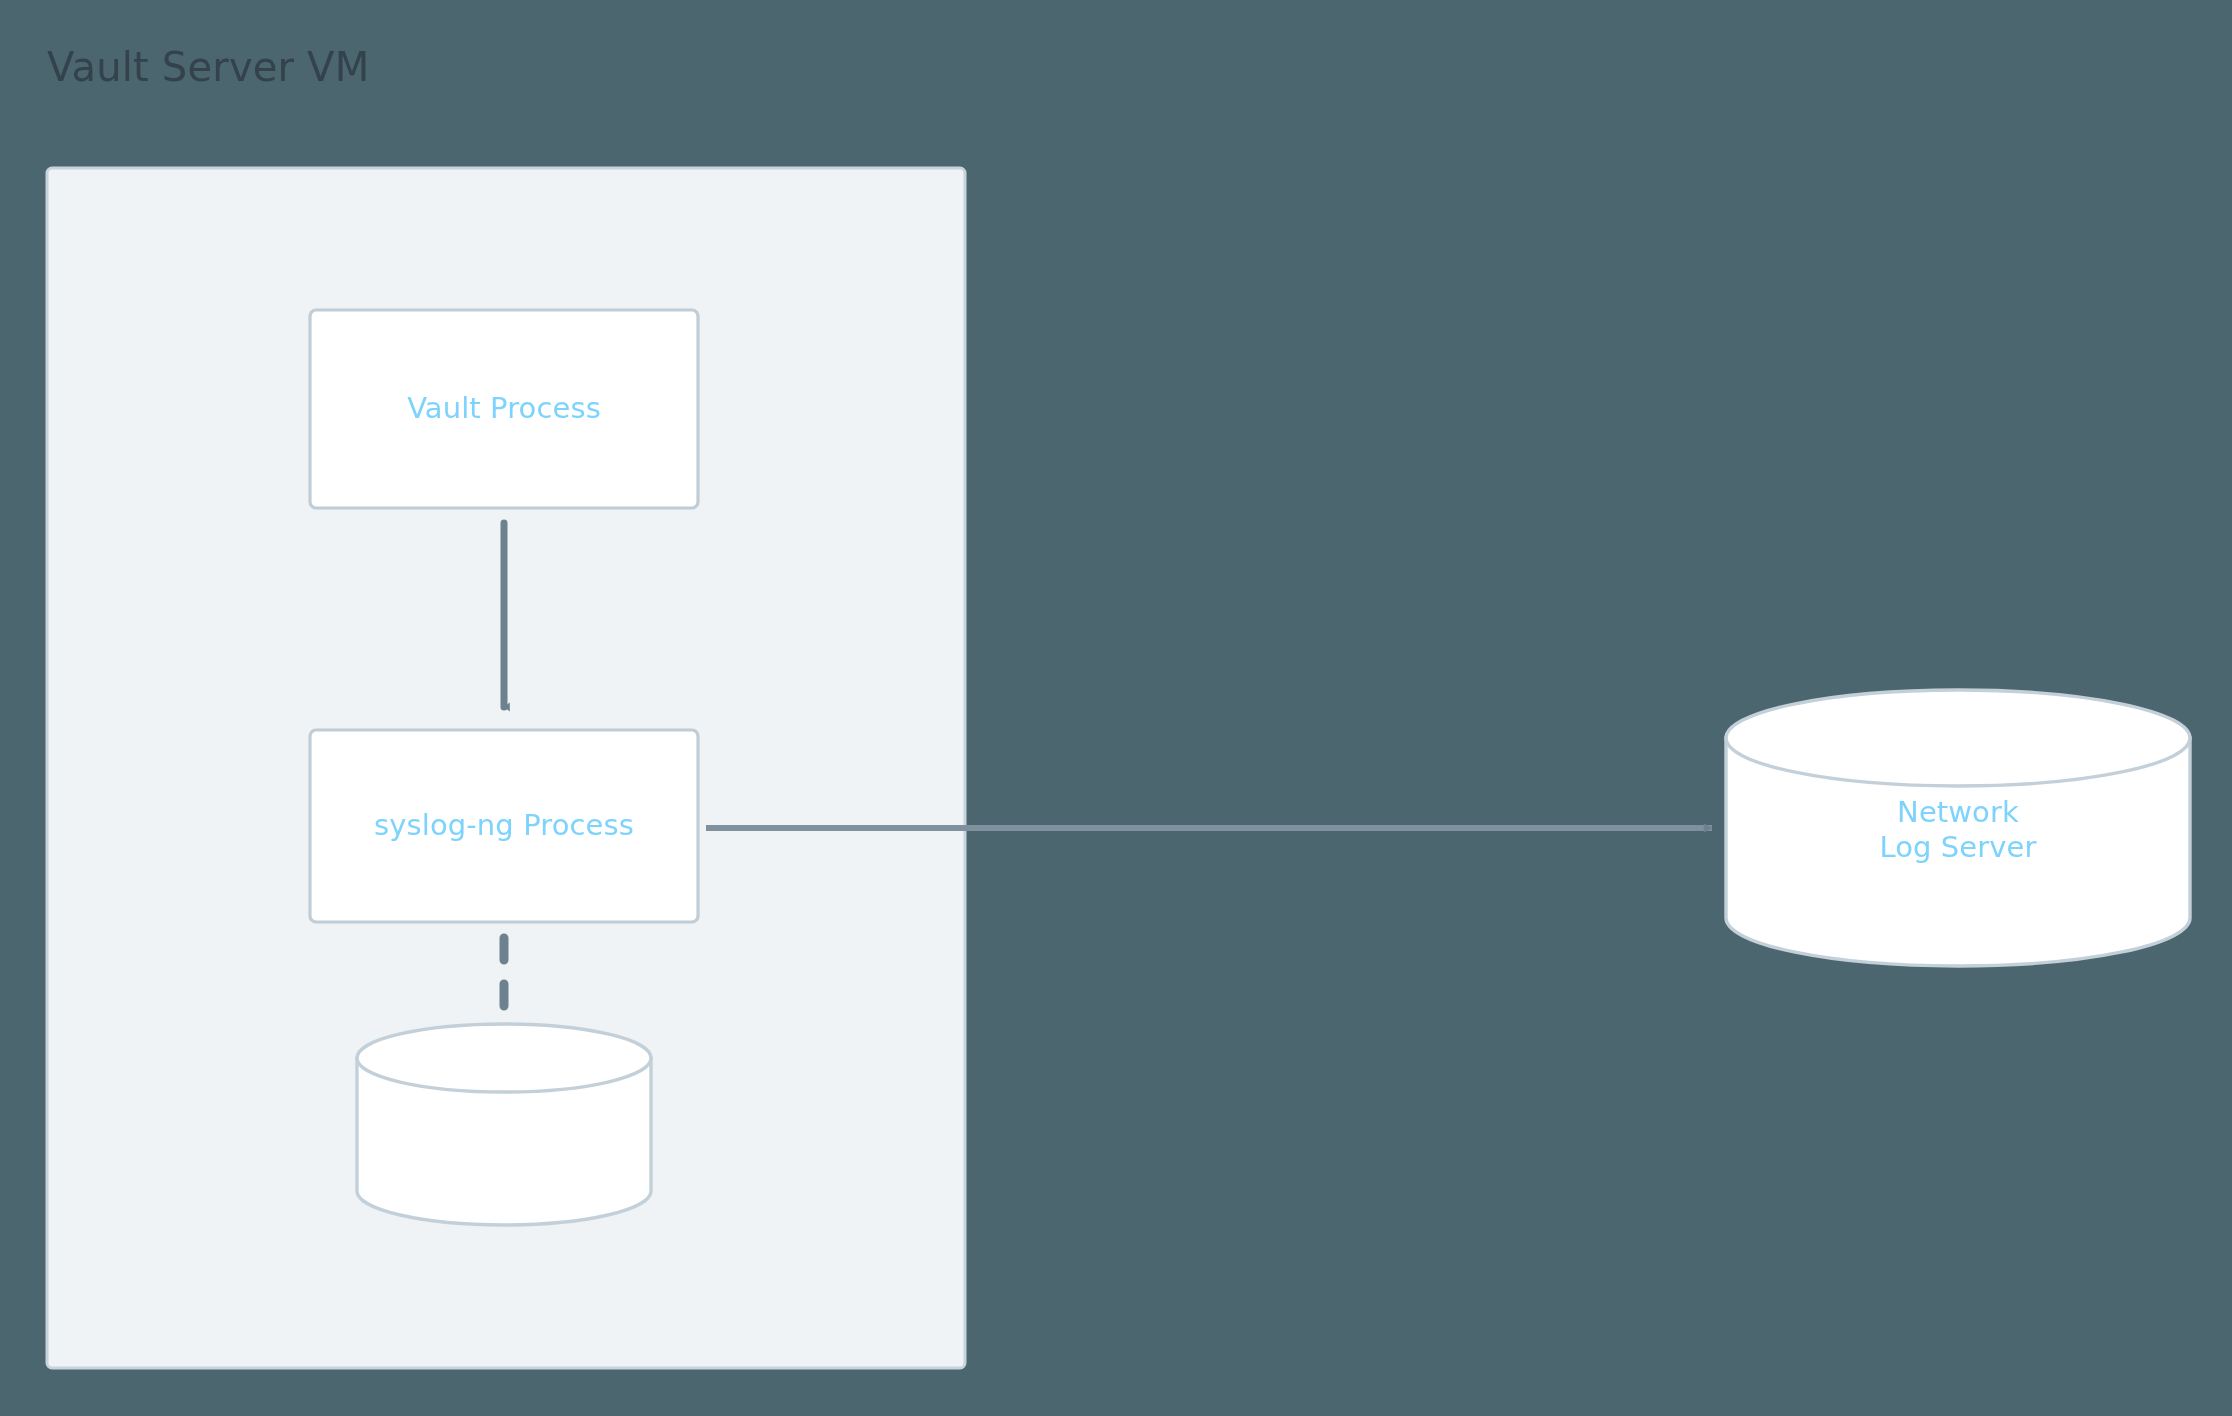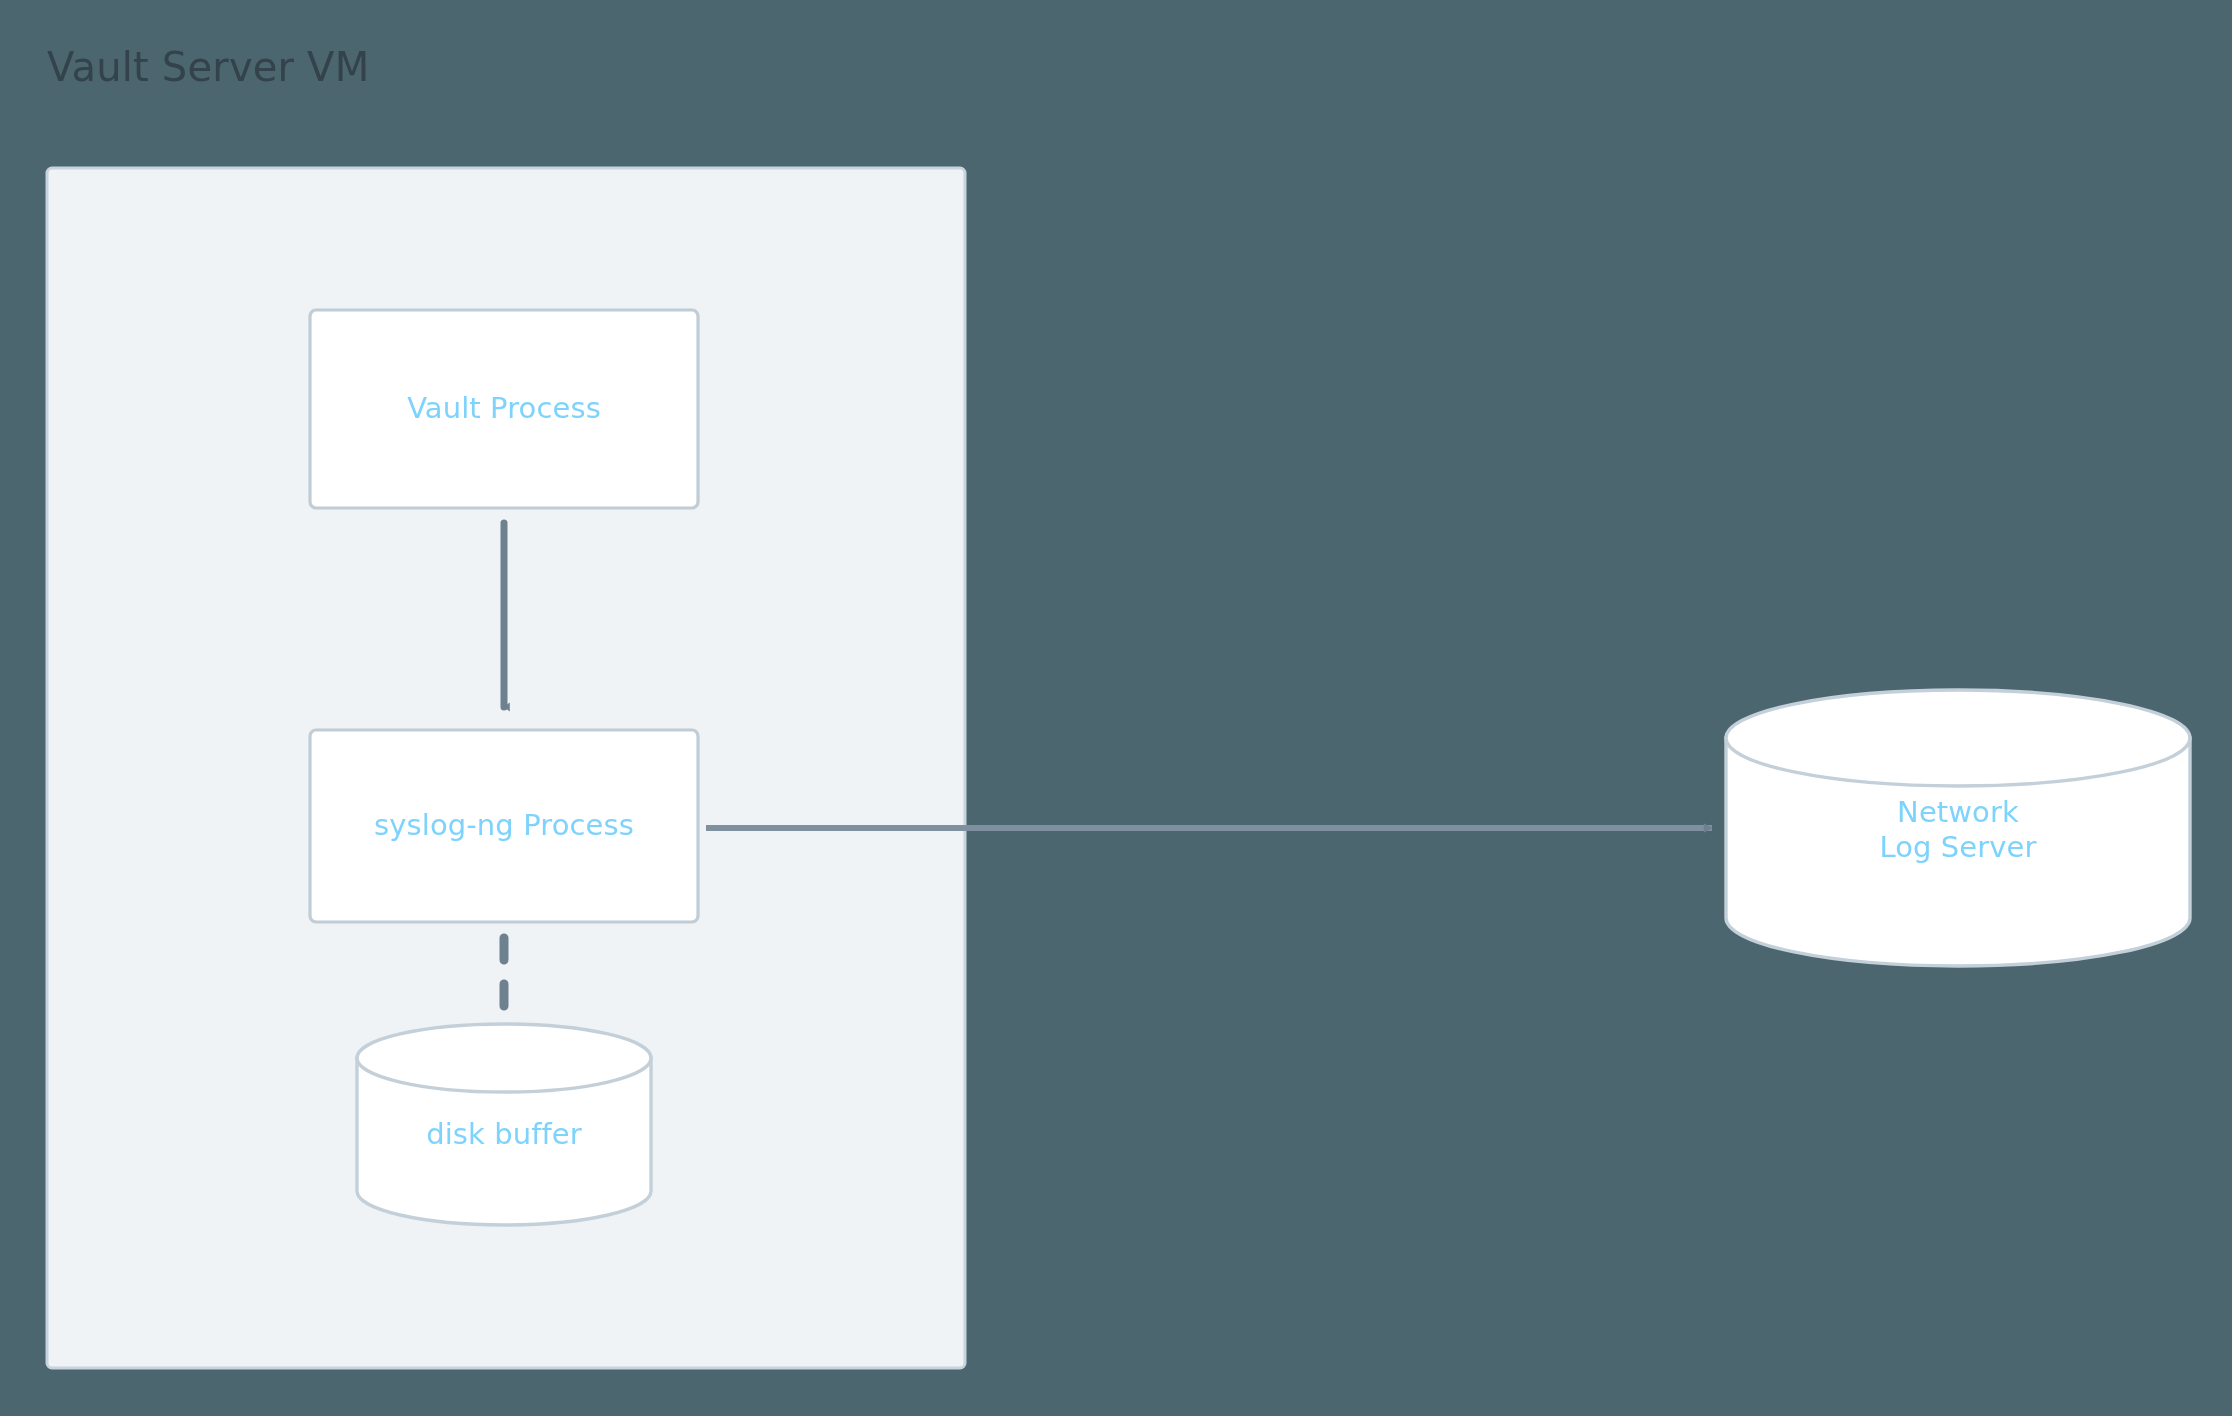--- a/index.html
+++ b/index.html
@@ -104,18 +104,17 @@
       <line x1="504" y1="938" x2="504" y2="1018" stroke="#6d818f" stroke-width="9" stroke-linecap="round" stroke-dasharray="22 24"></line>
     </g>
   </svg>
 
   <div class="diagram-title">Vault Server VM</div>
 
   <div class="node-label label-vault-process">Vault Process</div>
 
   <div class="node-label label-syslog-process">syslog-ng Process</div>
 
-  <div class="node-label label-disk-buffer">disk buffer</div>
 
   <div class="node-label label-network-log-server">Network
 Log Server</div>
 
 </div>
 
 </body></html>

